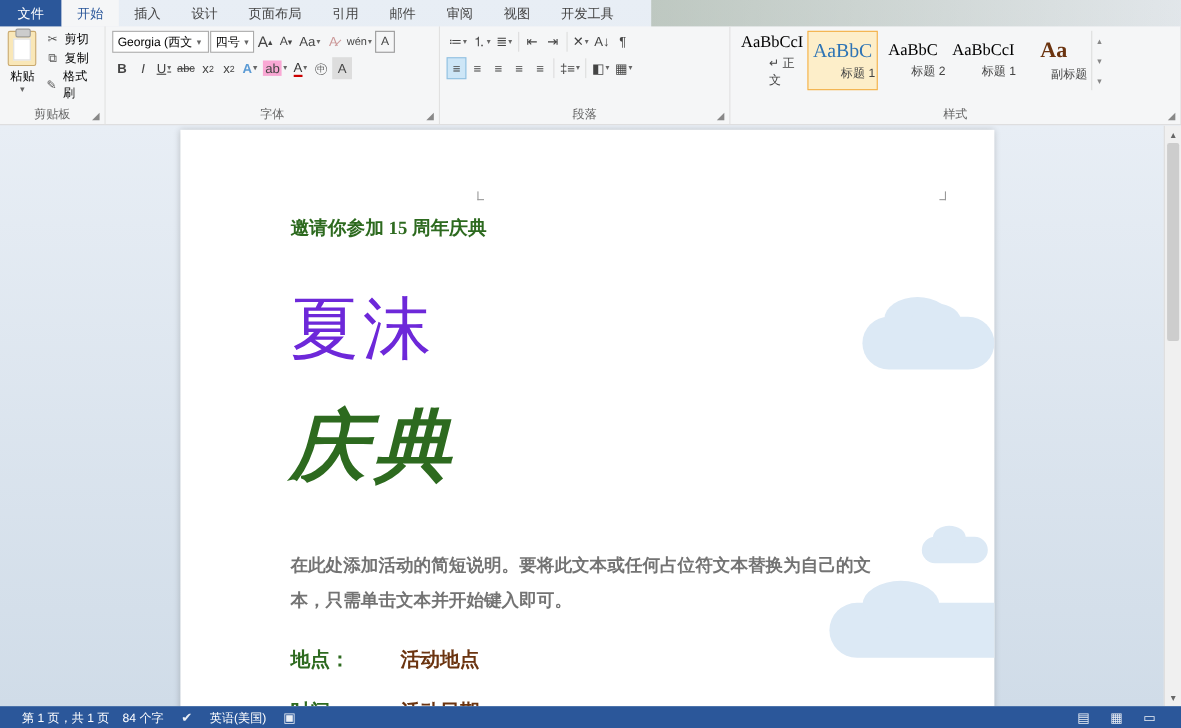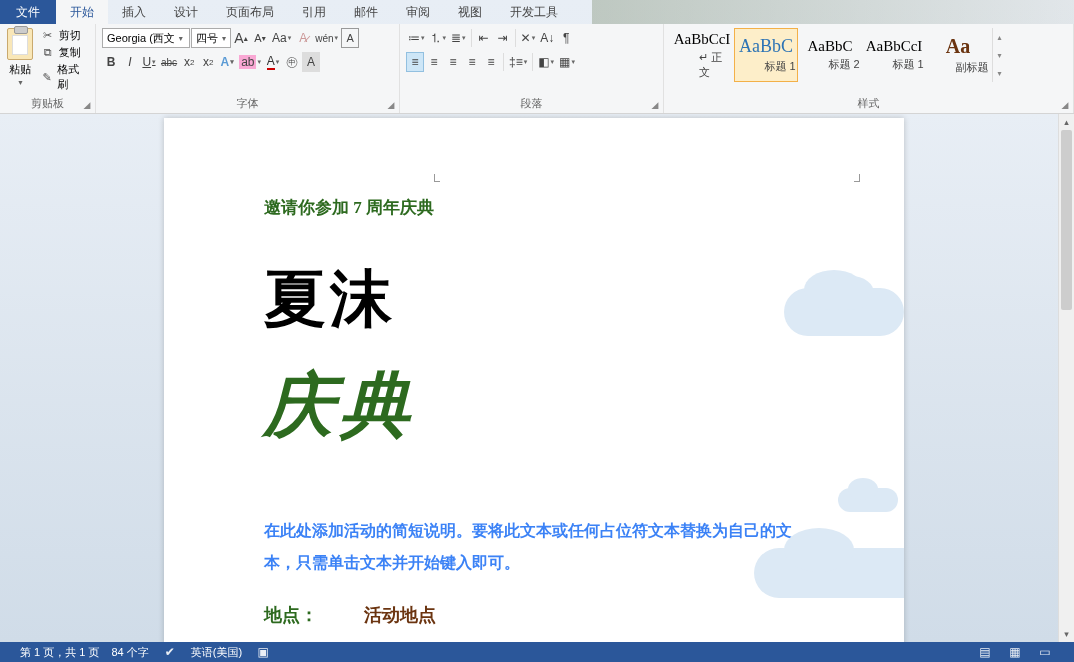--- a/index.html
+++ b/index.html
@@ -57,23 +57,23 @@
 .gal-scroll div{flex:1; font-size:8px; display:flex;align-items:center;justify-content:center;color:#888;cursor:pointer;}
 
 
 .doc-area { position:absolute; top:114px; left:0; right:0; bottom:20px; overflow:hidden; background:linear-gradient(to bottom,#e8eef5,#d0dce8); }
 .page { position:absolute; left:164px; top:4px; width:740px; height:900px; background:#fff; box-shadow:0 0 6px rgba(0,0,0,.2); padding:68px 100px 40px 100px; }
 .ruler-mark { position:absolute; top:56px; height:8px; border-left:1px solid #999; border-bottom:1px solid #999; width:6px; }
 .ruler-mark.l { left:270px; }
 .ruler-mark.r { left:690px; transform:scaleX(-1); }
 
 .doc-invite { color:#2d6a1f; font-family:"KaiTi","STKaiti",cursive; font-size:17px; margin-top:10px; font-weight:bold; }
-.doc-title1 { color:#000000; font-family:"KaiTi","STKaiti",cursive; font-size:62px; margin-top:38px; font-weight:bold; letter-spacing:4px; }
+.doc-title1 { color:#6d28d9; font-family:"KaiTi","STKaiti",cursive; font-size:62px; margin-top:38px; font-weight:normal; letter-spacing:4px; }
 .doc-title2 { color:#2d6a1f; font-family:"KaiTi","STKaiti",cursive; font-size:70px; margin-top:18px; font-weight:bold; font-style:italic; letter-spacing:6px; }
-.doc-desc { color:#3b82f6; font-family:"KaiTi","STKaiti",cursive; font-size:16px; margin-top:62px; line-height:2; font-weight:bold; }
+.doc-desc { color:#737373; font-family:"KaiTi","STKaiti",cursive; font-size:16px; margin-top:46px; line-height:2; font-weight:bold; }
 .doc-row { display:flex; margin-top:24px; font-family:"KaiTi","STKaiti",cursive; font-size:18px; font-weight:bold; }
 .doc-row .lab { color:#2d6a1f; width:100px; }
 .doc-row .val { color:#6b3410; }
 
 
 .cloud { position:absolute; background:#dce9f5; border-radius:50px; }
 .cloud.c1 { right:0; top:170px; width:120px; height:48px; }
 .cloud.c1::before{content:"";position:absolute;left:20px;top:-18px;width:60px;height:40px;background:#dce9f5;border-radius:50%;}
 .cloud.c1::after{content:"";position:absolute;right:30px;top:-12px;width:46px;height:34px;background:#dce9f5;border-radius:50%;}
 .cloud.c2 { right:6px; top:370px; width:60px; height:24px; }
@@ -250,21 +250,21 @@
 
 <div class="doc-area">
   <div class="page">
     <div class="ruler-mark l"></div>
     <div class="ruler-mark r"></div>
 
     <div class="cloud c1"></div>
     <div class="cloud c2"></div>
     <div class="cloud c3"></div>
 
-    <div class="doc-invite">邀请你参加 7 周年庆典</div>
+    <div class="doc-invite">邀请你参加 15 周年庆典</div>
     <div class="doc-title1">夏沫</div>
     <div class="doc-title2">庆典</div>
     <div class="doc-desc">在此处添加活动的简短说明。要将此文本或任何占位符文本替换为自己的文本，只需单击文本并开始键入即可。</div>
     <div class="doc-row">
       <span class="lab">地点：</span>
       <span class="val">活动地点</span>
     </div>
     <div class="doc-row">
       <span class="lab">时间：</span>
       <span class="val">活动日期</span>

